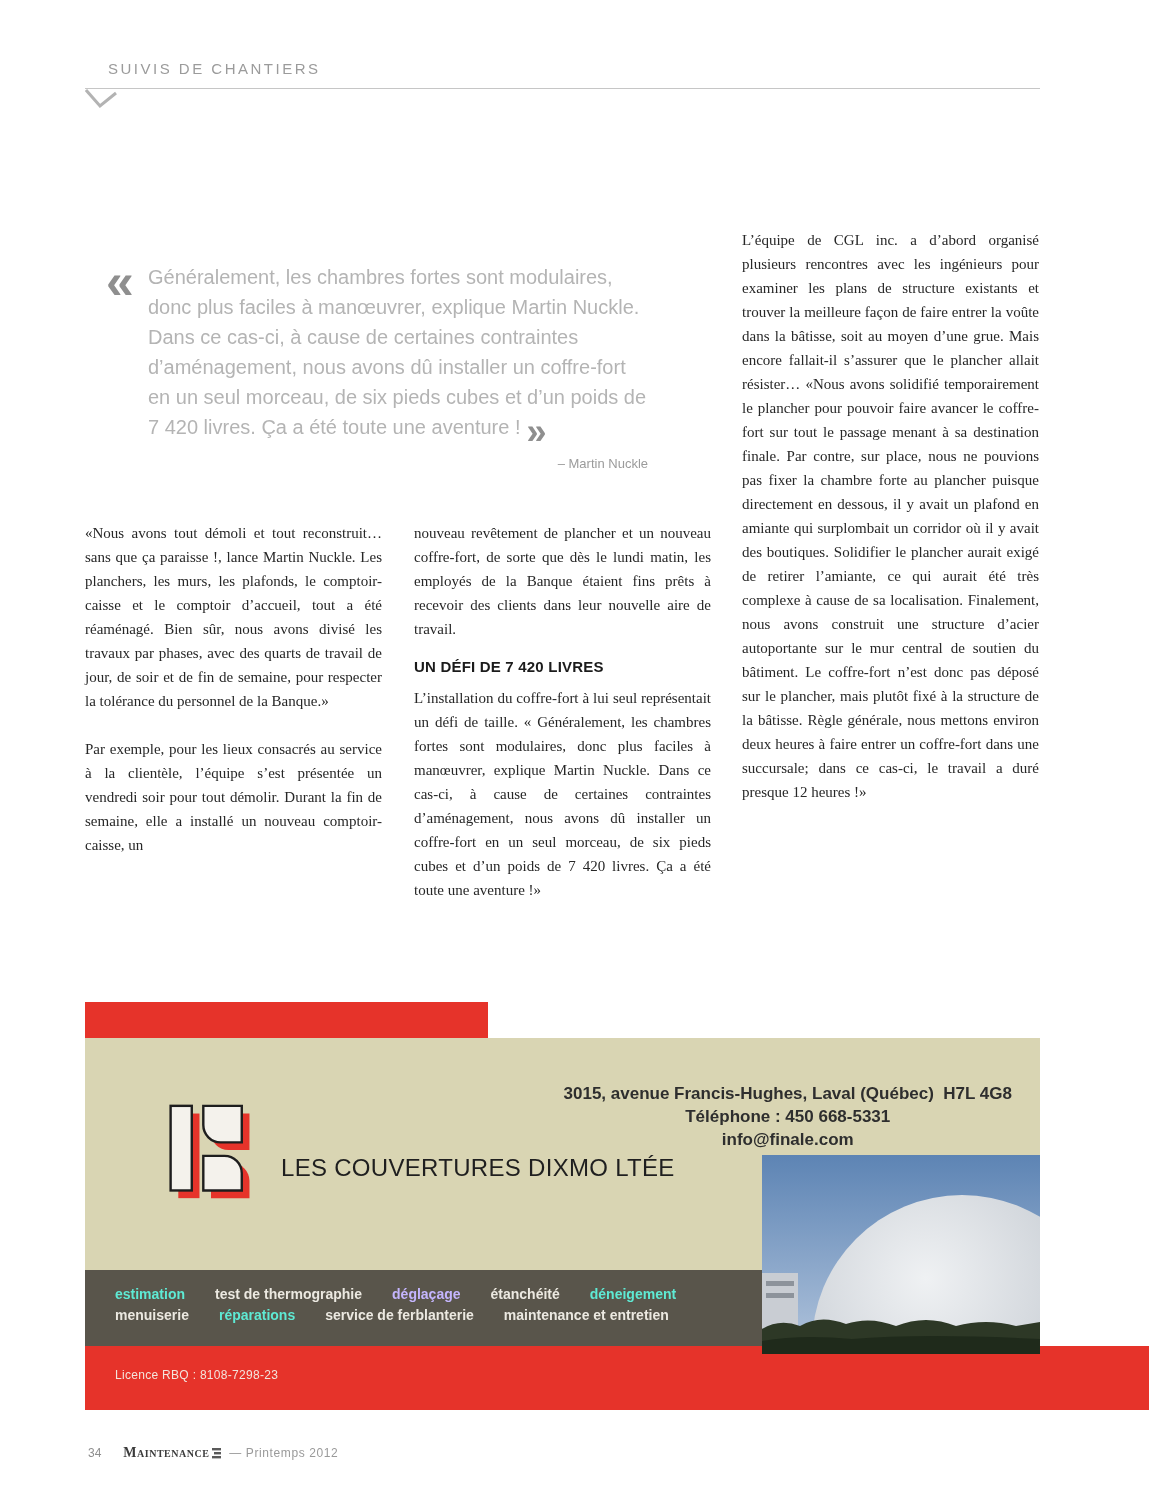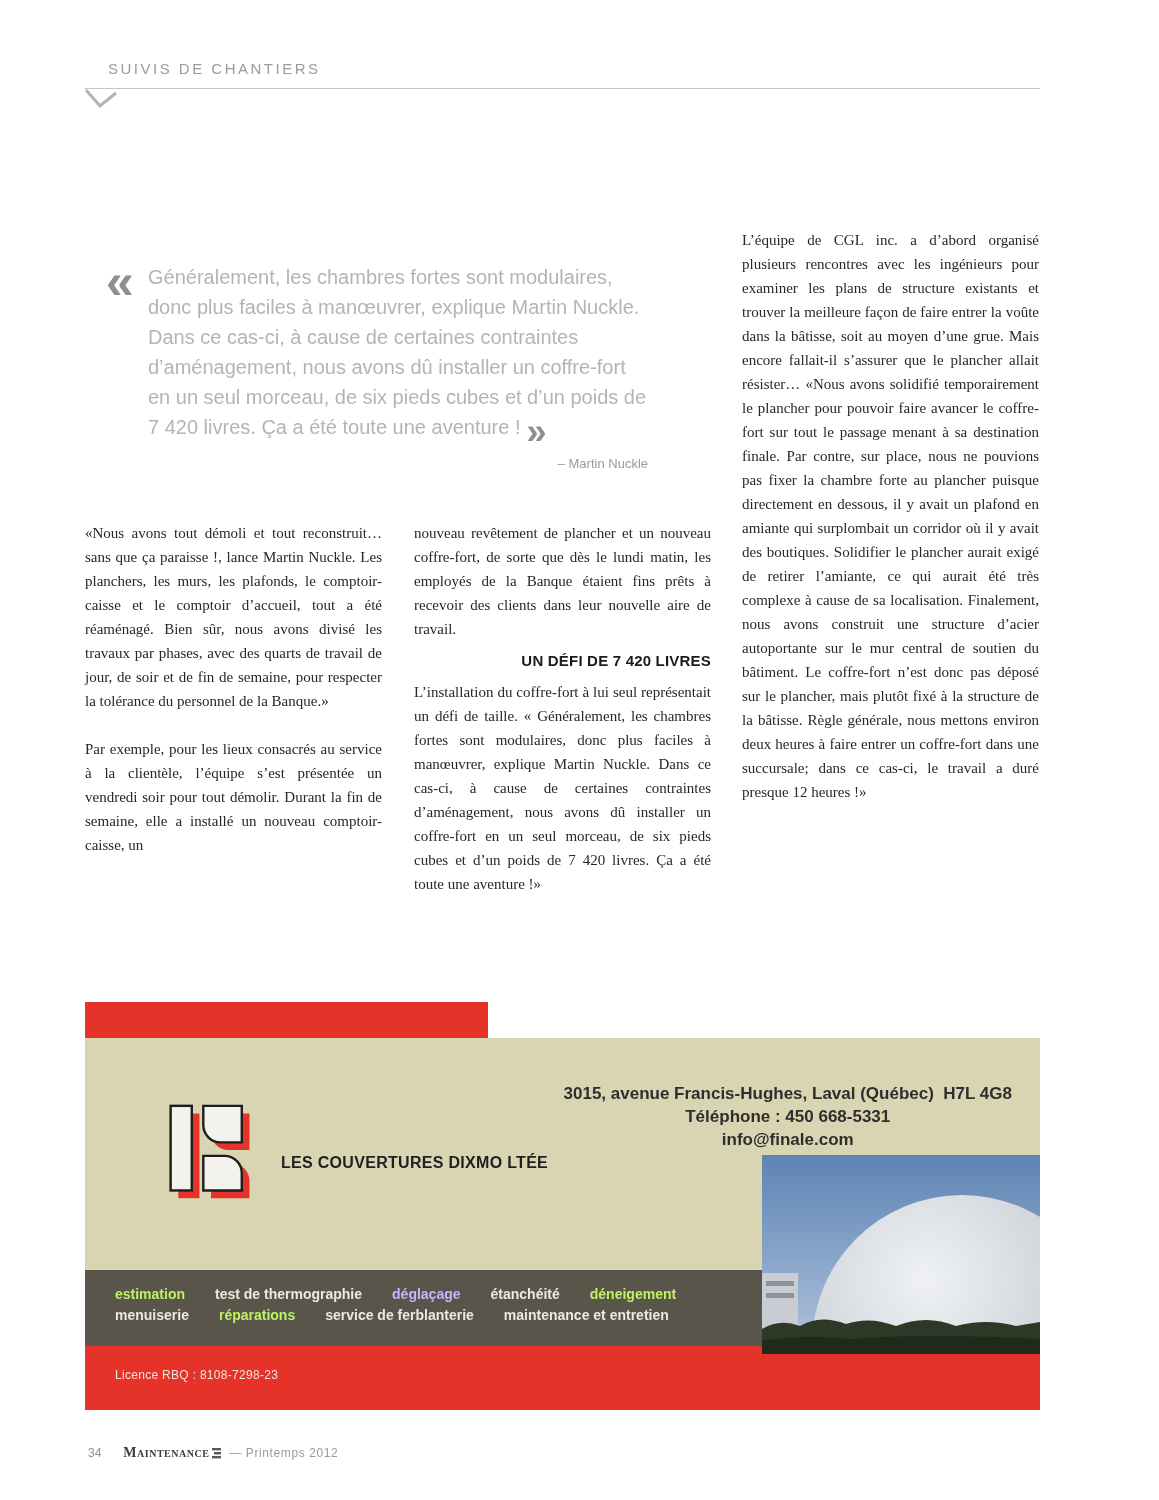--- a/index.html
+++ b/index.html
@@ -36,46 +36,46 @@
   .col {
     position:absolute; width:297px; font-size:15px; line-height:24px;
     color:#272727; text-align:justify;
   }
   .col p + p { margin-top:24px; }
   .col-1 { left:85px;  top:521px; }
   .col-2 { left:414px; top:521px; }
   .col-3 { left:742px; top:228px; }
   .col-heading {
     font-family:"Liberation Sans", sans-serif; font-weight:bold; font-size:15px;
-    color:#1b1b1b; margin-top:8px; margin-bottom:7px; text-align:right; letter-spacing:.2px;
+    color:#1b1b1b; margin-top:14px; margin-bottom:7px; text-align:left; letter-spacing:.2px;
   }
 
   
   .ad { position:absolute; left:85px; top:1002px; width:955px; height:408px; }
   .ad-red-tab { position:absolute; left:0; top:0; width:403px; height:36px; background:#e6332a; }
   .ad-beige { position:absolute; left:0; top:36px; width:955px; height:232px; background:#d9d5b3; }
   .ad-contact {
     position:absolute; right:28px; top:44px; text-align:center;
     font-family:"Liberation Sans", sans-serif; font-weight:bold;
     font-size:17px; line-height:23px; color:#2e2e2e;
   }
   .ad-logo { position:absolute; left:76px; top:60px; width:100px; height:108px; }
   .ad-names { position:absolute; left:196px; top:114px; font-family:"Liberation Sans", sans-serif; }
   .ad-tagline { font-size:19px; color:#2e2e2e; }
-  .ad-company { font-size:16px; font-weight:bold; color:#1f1f1f; margin-top:2px; letter-spacing:.3px; }
+  .ad-company { font-size:24px; font-weight:normal; color:#1f1f1f; margin-top:2px; letter-spacing:.3px; }
   .ad-services {
     position:absolute; left:0; top:268px; width:955px; height:76px; background:#59554b;
     font-family:"Liberation Sans", sans-serif; font-weight:bold; font-size:14px;
     padding:16px 0 0 30px;
   }
   .svc-row { display:flex; gap:30px; margin-bottom:5px; white-space:nowrap; }
   .svc.tone-light { color:#ece9e1; }
-  .svc.tone-dark  { color:#bef264; }
+  .svc.tone-dark  { color:#5eead4; }
   .svc.tone-red   { color:#c4b5fd; }
-  .ad-redbar { position:absolute; left:0; top:344px; width:955px; height:64px; background:#e6332a; }
+  .ad-redbar { position:absolute; left:0; top:344px; width:1064px; height:64px; background:#e6332a; }
   .ad-licence {
     position:absolute; left:30px; top:22px;
     font-family:"Liberation Sans", sans-serif; font-size:12px; color:#f3e4dc; letter-spacing:.3px;
   }
   .ad-photo { position:absolute; right:0; top:153px; width:278px; height:199px; display:block; }
 
   
   .footer { position:absolute; left:88px; top:1445px; display:flex; align-items:baseline; }
   .pgnum { font-family:"Liberation Sans", sans-serif; font-size:12px; color:#8e8e8e; margin-right:22px; }
   .mag {

